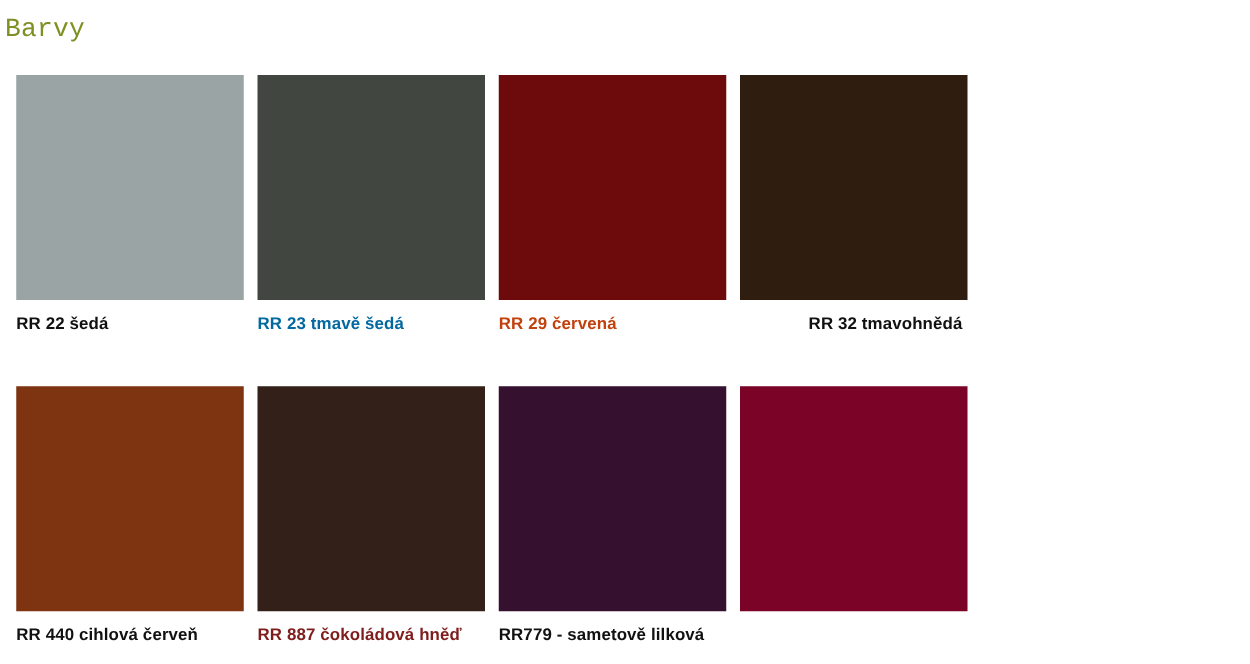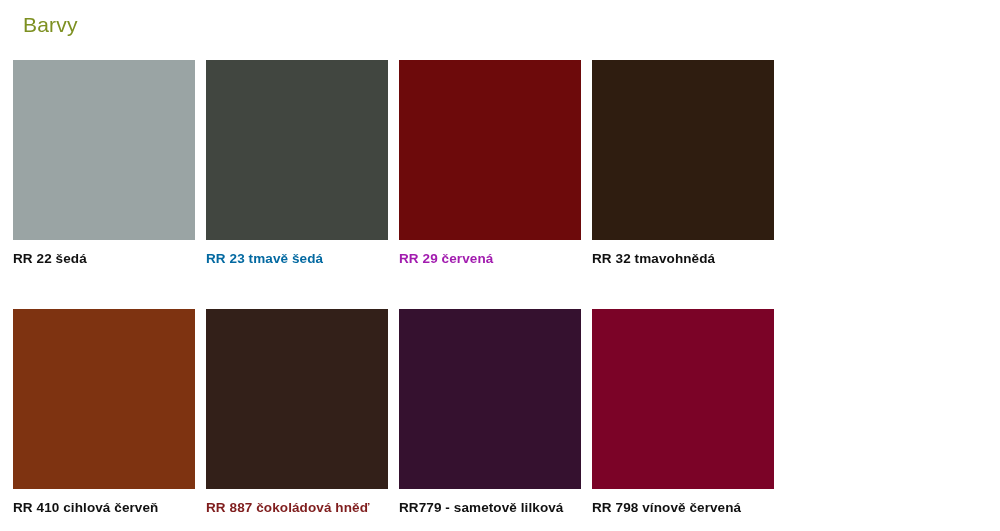--- a/index.html
+++ b/index.html
@@ -14,28 +14,29 @@
     overflow: hidden;
   }
   .page {
     position: relative;
     width: 1000px;
     height: 531px;
     box-sizing: border-box;
   }
   .page-title {
     position: absolute;
-    left: 23px;
+    left: 4px;
     top: 12px;
     font-size: 21px;
     font-weight: 400;
     line-height: 26px;
     letter-spacing: 0.2px;
     color: #7d9021;
     white-space: nowrap;
+    font-family: Liberation Mono, monospace;
   }
   .swatch-grid {
     position: absolute;
     left: 13px;
     top: 60px;
     width: 974px;
   }
   .swatch-row {
     display: flex;
     flex-direction: row;
@@ -83,50 +84,49 @@
         <div class="swatch-label" style="color: rgb(17, 17, 17);">RR 22 šedá</div>
       </div>
 
       <div class="swatch-cell">
         <div class="swatch-chip" style="background-color: rgb(65, 70, 64);"></div>
         <div class="swatch-label" style="color: #0369a1;">RR 23 tmavě šedá</div>
       </div>
 
       <div class="swatch-cell">
         <div class="swatch-chip" style="background-color: rgb(109, 10, 11);"></div>
-        <div class="swatch-label" style="color: #a21caf;">RR 29 červená</div>
+        <div class="swatch-label" style="color: #c2410c;">RR 29 červená</div>
       </div>
 
       <div class="swatch-cell">
         <div class="swatch-chip" style="background-color: rgb(47, 29, 16);"></div>
-        <div class="swatch-label" style="color: rgb(17, 17, 17);">RR 32 tmavohnědá</div>
+        <div class="swatch-label" style="color: rgb(17, 17, 17); text-align: right;">RR 32 tmavohnědá</div>
       </div>
 
 
     </div>
 
     <div class="swatch-row swatch-row-2">
 
       <div class="swatch-cell">
         <div class="swatch-chip" style="background-color: rgb(126, 51, 17);"></div>
-        <div class="swatch-label" style="color: rgb(17, 17, 17);">RR 410 cihlová červeň</div>
+        <div class="swatch-label" style="color: rgb(17, 17, 17);">RR 440 cihlová červeň</div>
       </div>
 
       <div class="swatch-cell">
         <div class="swatch-chip" style="background-color: rgb(51, 32, 25);"></div>
         <div class="swatch-label" style="color: #7f1d1d;">RR 887 čokoládová hněď</div>
       </div>
 
       <div class="swatch-cell">
         <div class="swatch-chip" style="background-color: rgb(53, 17, 47);"></div>
         <div class="swatch-label" style="color: rgb(17, 17, 17);">RR779 - sametově lilková</div>
       </div>
 
       <div class="swatch-cell">
         <div class="swatch-chip" style="background-color: rgb(123, 3, 39);"></div>
-        <div class="swatch-label" style="color: rgb(17, 17, 17);">RR 798 vínově červená</div>
       </div>
 
     </div>
 
   </div>
 
 </div>
 
 </body></html>

